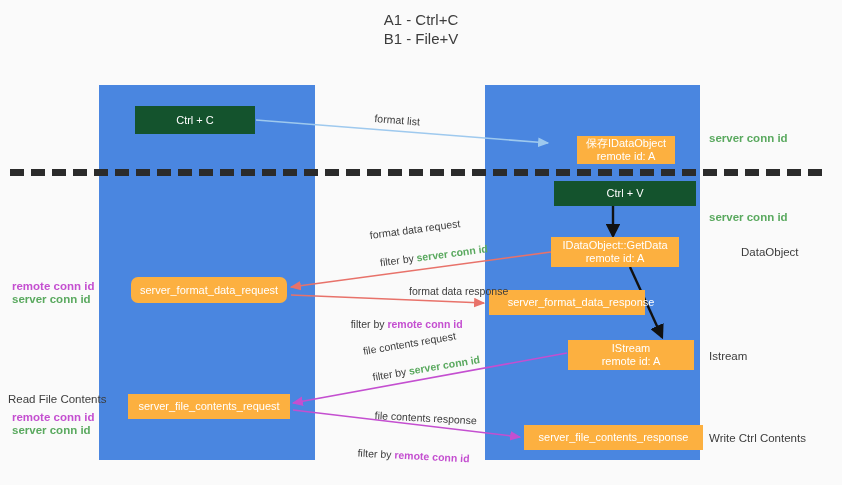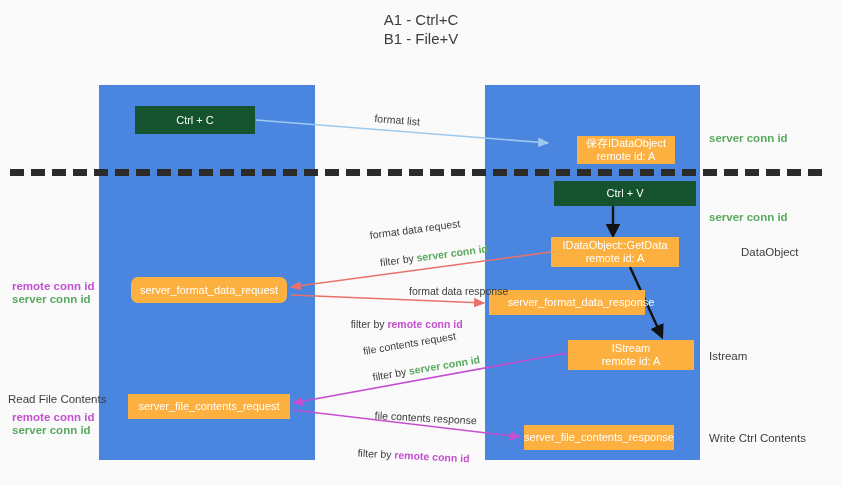--- a/index.html
+++ b/index.html
@@ -168,21 +168,21 @@
   <div class="box green" style="left:554px; top:181px; width:142px; height:25px;">Ctrl + V</div>
 
   <div class="box orange" style="left:551px; top:237px; width:128px; height:30px;">IDataObject::GetData
 remote id: A</div>
 
   <div class="box orange" style="left:489px; top:290px; width:156px; height:25px;padding-left:28px;">server_format_data_response</div>
 
   <div class="box orange" style="left:568px; top:340px; width:126px; height:30px;">IStream
 remote id: A</div>
 
-  <div class="box orange" style="left:524px; top:425px; width:150px; height:25px;">server_file_contents_response</div>
+  <div class="box orange" style="left:524px; top:425px; width:179px; height:25px;">server_file_contents_response</div>
 
   <div class="side-label green-txt" style="left:709px; top:131px;">server conn id</div>
 
   <div class="side-label green-txt" style="left:709px; top:210px;">server conn id</div>
 
   <div class="side-label plain-txt" style="left:709px; top:245px;margin-left:32px;">DataObject</div>
 
   <div class="side-label plain-txt" style="left:709px; top:349px;">Istream</div>
 
   <div class="side-label plain-txt" style="left:709px; top:431px;">Write Ctrl Contents</div>

